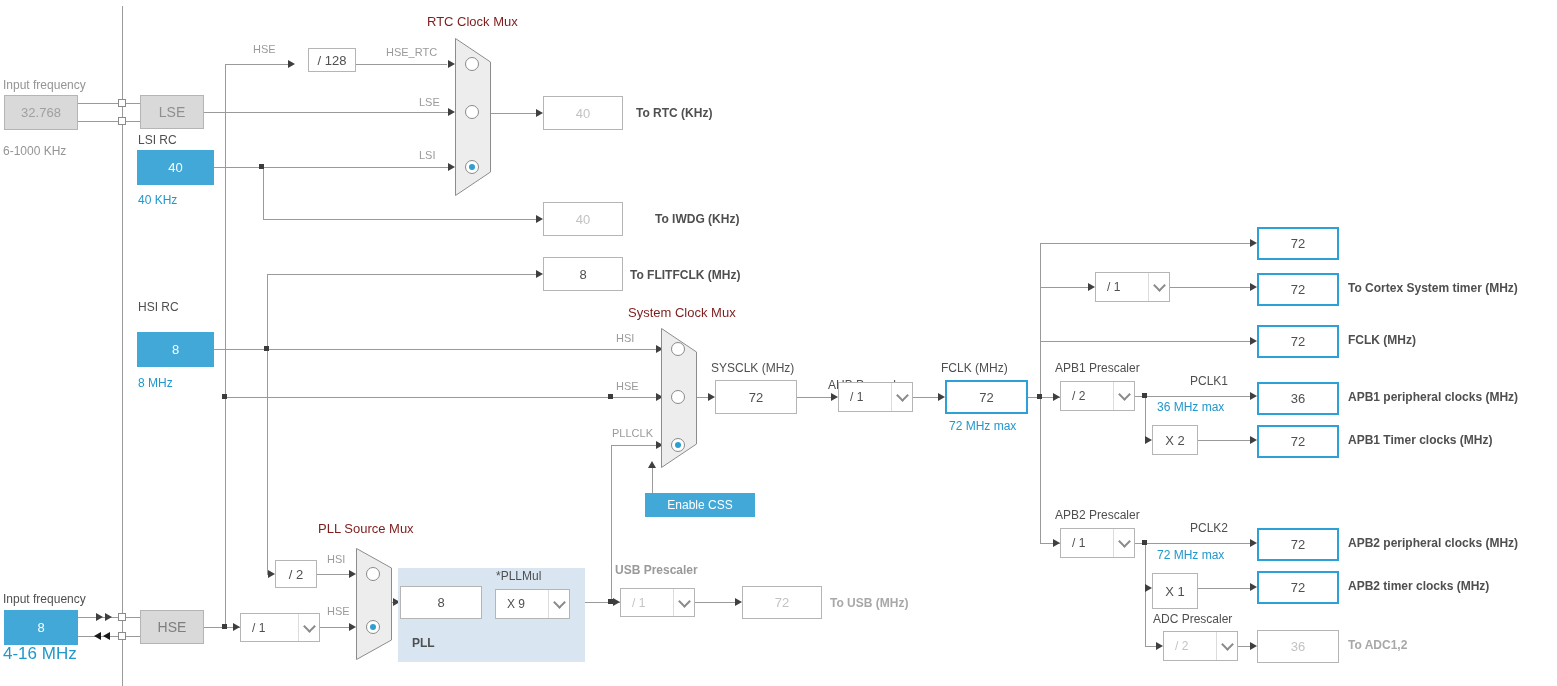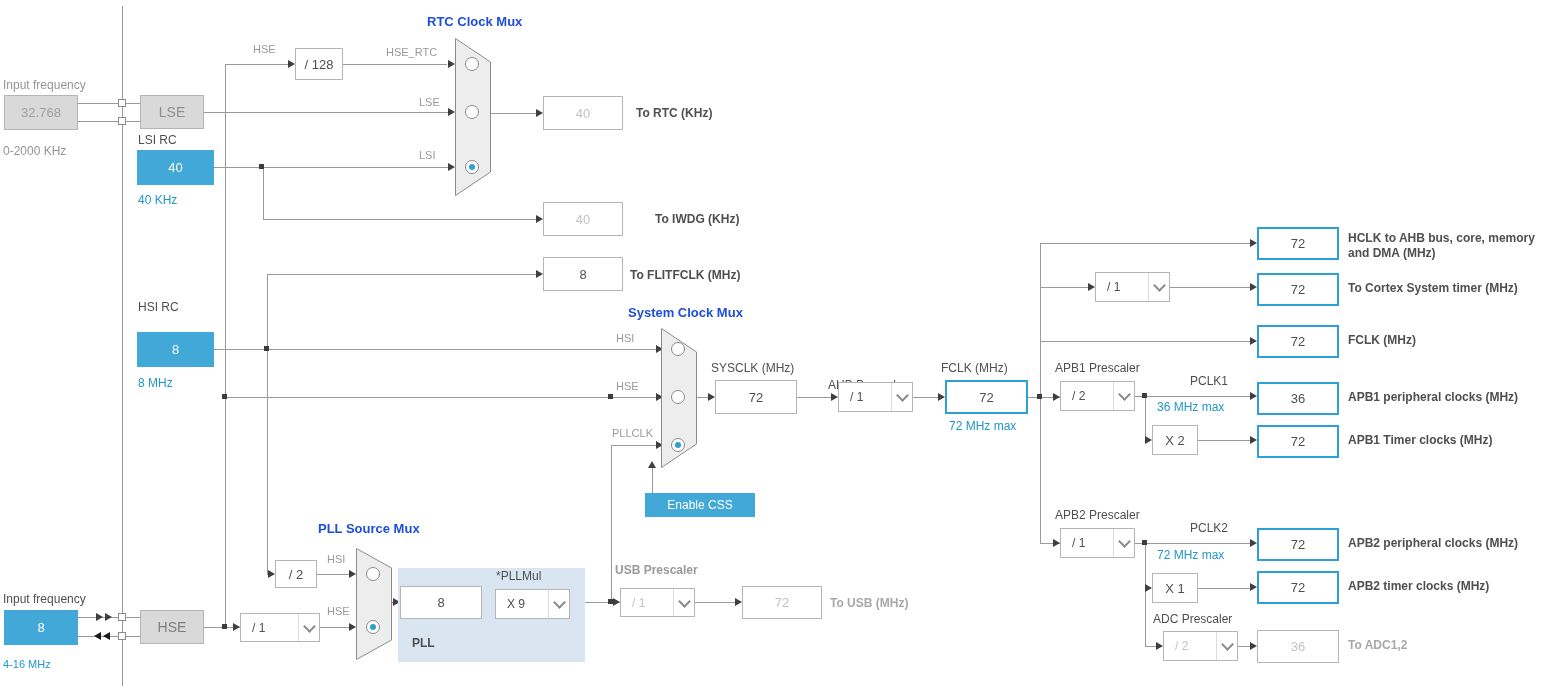--- a/index.html
+++ b/index.html
@@ -11,21 +11,21 @@
   .node{position:absolute;width:8px;height:8px;background:#fff;border:1px solid #8a8a8a;box-sizing:border-box;z-index:0;}
   .ar{position:absolute;width:0;height:0;border-top:4px solid transparent;border-bottom:4px solid transparent;border-left:7px solid #3f3f3f;z-index:0;}
   .al{position:absolute;width:0;height:0;border-top:4px solid transparent;border-bottom:4px solid transparent;border-right:7px solid #1a1a1a;z-index:0;}
   .au{position:absolute;width:0;height:0;border-left:4px solid transparent;border-right:4px solid transparent;border-bottom:7px solid #3f3f3f;z-index:0;}
   
   .lbl{position:absolute;z-index:1;font-size:12px;color:#4f4f4f;white-space:nowrap;}
   .lbl.bold{font-weight:bold;}
   .lbl.gray{color:#949494;}
   .lbl.small{font-size:11px;color:#9a9a9a;}
   .lbl.blue{font-size:11px;color:#2297cb;text-align:center;}
-  .lbl.title{font-weight:bold;font-size:13px;color:#1d4ed8;}
+  .lbl.title{font-weight:normal;font-size:13px;color:#7f1d1d;}
   .lbl.wrap{white-space:normal;line-height:15px;}
   .field{position:absolute;z-index:1;background:#fff;border:1px solid #b5b5b5;box-sizing:border-box;
          display:flex;align-items:center;justify-content:center;font-size:13px;color:#4f4f4f;}
   .field.dis{color:#c2c2c2;}
   .field.hl{border:2px solid #2da0d8;}
   .field.grayed{background:#d9d9d9;color:#a0a0a0;}
   .src{position:absolute;z-index:1;background:#41a8d8;color:#fff;display:flex;align-items:center;justify-content:center;font-size:13px;}
   .gbox{position:absolute;z-index:1;background:#d9d9d9;border:1px solid #b5b5b5;box-sizing:border-box;
         display:flex;align-items:center;justify-content:center;font-size:14px;color:#8f8f8f;}
   .dd{position:absolute;z-index:1;height:30px;background:#fff;border:1px solid #b5b5b5;box-sizing:border-box;
@@ -45,39 +45,39 @@
   .radio.sel::after{content:"";position:absolute;left:3px;top:3px;width:6px;height:6px;border-radius:50%;background:#2f9fd0;}
   .panel{position:absolute;z-index:1;background:#d9e6f2;}
 </style>
 </head>
 <body>
 
 <div id="canvas">
 
   <div class="lbl gray" style="left:3px;top:78px">Input frequency</div>
   <div class="field grayed" style="left:4px;top:95px;width:74px;height:35px">32.768</div>
-  <div class="lbl gray" style="left:3px;top:144px">0-2000 KHz</div>
+  <div class="lbl gray" style="left:3px;top:144px">6-1000 KHz</div>
   <div class="gbox" style="left:140px;top:95px;width:64px;height:34px">LSE</div>
 
   <div class="lbl" style="left:138px;top:133px">LSI RC</div>
   <div class="src" style="left:137px;top:150px;width:77px;height:35px">40</div>
   <div class="lbl blue" style="left:138px;top:193px;font-size:12px">40 KHz</div>
 
   <div class="lbl" style="left:138px;top:300px">HSI RC</div>
   <div class="src" style="left:137px;top:332px;width:77px;height:35px">8</div>
   <div class="lbl blue" style="left:138px;top:376px;font-size:12px">8 MHz</div>
 
   <div class="lbl" style="left:3px;top:592px">Input frequency</div>
   <div class="src" style="left:4px;top:610px;width:74px;height:35px">8</div>
-  <div class="lbl blue" style="left:3px;top:658px;font-size:11px">4-16 MHz</div>
+  <div class="lbl blue" style="left:3px;top:644px;font-size:17px">4-16 MHz</div>
   <div class="gbox" style="left:140px;top:610px;width:64px;height:34px;color:#7e7e7e">HSE</div>
 
   <div class="lbl title" style="left:427px;top:14px">RTC Clock Mux</div>
   <div class="lbl small" style="left:253px;top:43px">HSE</div>
-  <div class="field" style="left:295px;top:48px;width:48px;height:32px">/ 128</div>
+  <div class="field" style="left:308px;top:48px;width:48px;height:24px">/ 128</div>
   <div class="lbl small" style="left:386px;top:46px">HSE_RTC</div>
   <div class="lbl small" style="left:419px;top:96px">LSE</div>
   <div class="lbl small" style="left:419px;top:149px">LSI</div>
 
   <div class="mux" style="left:455px;top:38px;width:36px;height:158px">
     <svg width="36" height="158">
         <polygon points="0.5,0.5 35.5,24 35.5,134 0.5,157.5"></polygon>
       </svg>
     <span class="radio" style="left:10px;top:19px"></span>
     <span class="radio" style="left:10px;top:67px"></span>
@@ -117,21 +117,20 @@
     <span class="dd-btn">
         <i class="chev"></i>
       </span>
   </div>
 
   <div class="lbl" style="left:941px;top:361px">FCLK (MHz)</div>
   <div class="field hl" style="left:945px;top:380px;width:83px;height:34px">72</div>
   <div class="lbl blue" style="left:949px;top:419px;font-size:12px">72 MHz max</div>
 
   <div class="field hl" style="left:1257px;top:227px;width:82px;height:33px">72</div>
-  <div class="lbl bold wrap" style="left:1348px;top:231px;width:205px">HCLK to AHB bus, core, memory and DMA (MHz)</div>
 
   <div class="dd" style="left:1095px;top:272px;width:75px">
     <span class="dd-val">/ 1</span>
     <span class="dd-btn">
         <i class="chev"></i>
       </span>
   </div>
   <div class="field hl" style="left:1257px;top:273px;width:82px;height:33px">72</div>
   <div class="lbl bold" style="left:1348px;top:281px">To Cortex System timer (MHz)</div>
 
@@ -157,21 +156,21 @@
   <div class="dd" style="left:1060px;top:528px;width:75px">
     <span class="dd-val">/ 1</span>
     <span class="dd-btn">
         <i class="chev"></i>
       </span>
   </div>
   <div class="lbl" style="left:1190px;top:521px">PCLK2</div>
   <div class="lbl blue" style="left:1157px;top:548px;font-size:12px">72 MHz max</div>
   <div class="field hl" style="left:1257px;top:528px;width:82px;height:33px">72</div>
   <div class="lbl bold" style="left:1348px;top:536px">APB2 peripheral clocks (MHz)</div>
-  <div class="field" style="left:1152px;top:573px;width:46px;height:30px">X 1</div>
+  <div class="field" style="left:1152px;top:573px;width:46px;height:36px">X 1</div>
   <div class="field hl" style="left:1257px;top:571px;width:82px;height:33px">72</div>
   <div class="lbl bold" style="left:1348px;top:579px">APB2 timer clocks (MHz)</div>
 
   <div class="lbl" style="left:1153px;top:612px">ADC Prescaler</div>
   <div class="dd dis" style="left:1163px;top:631px;width:75px">
     <span class="dd-val">/ 2</span>
     <span class="dd-btn">
         <i class="chev"></i>
       </span>
   </div>

